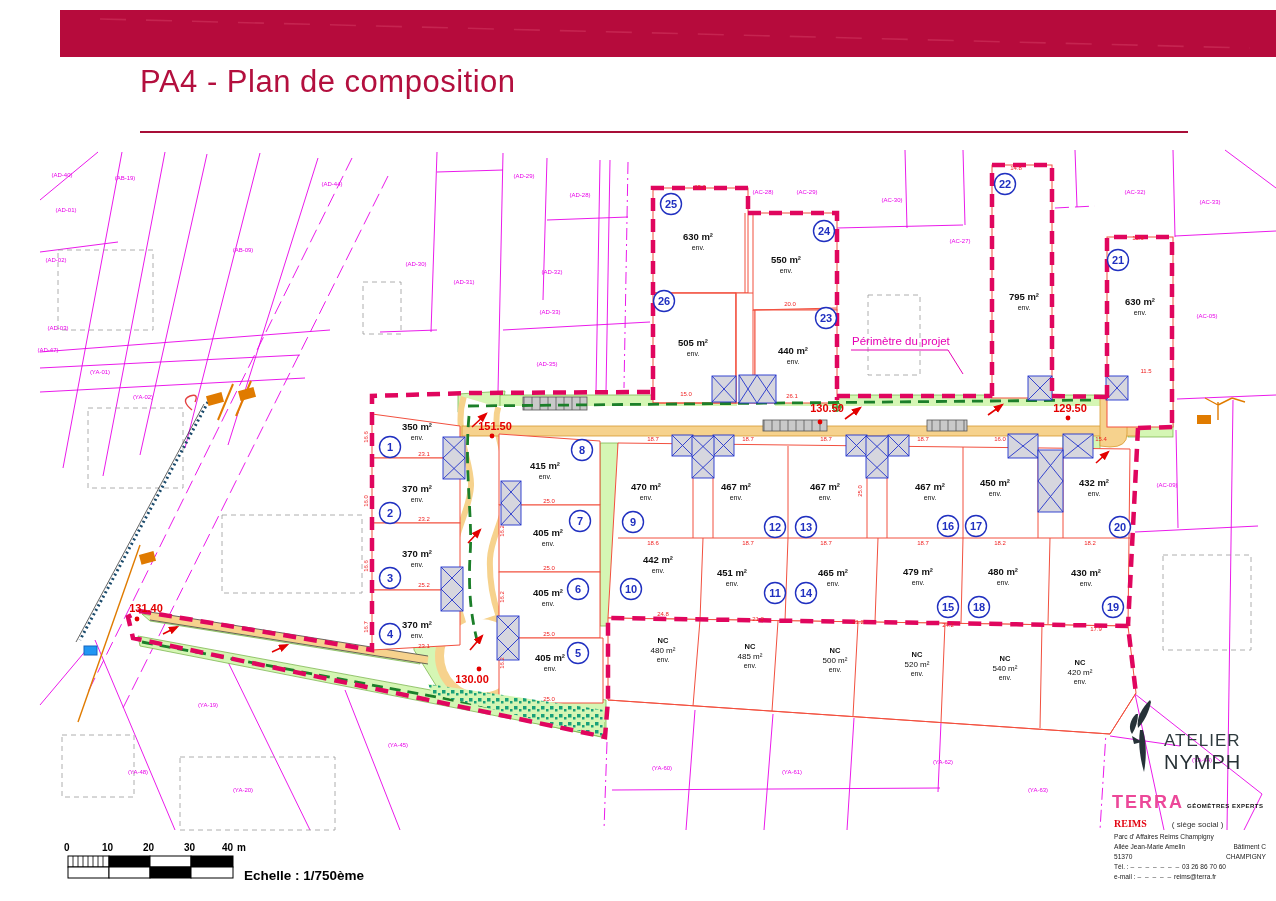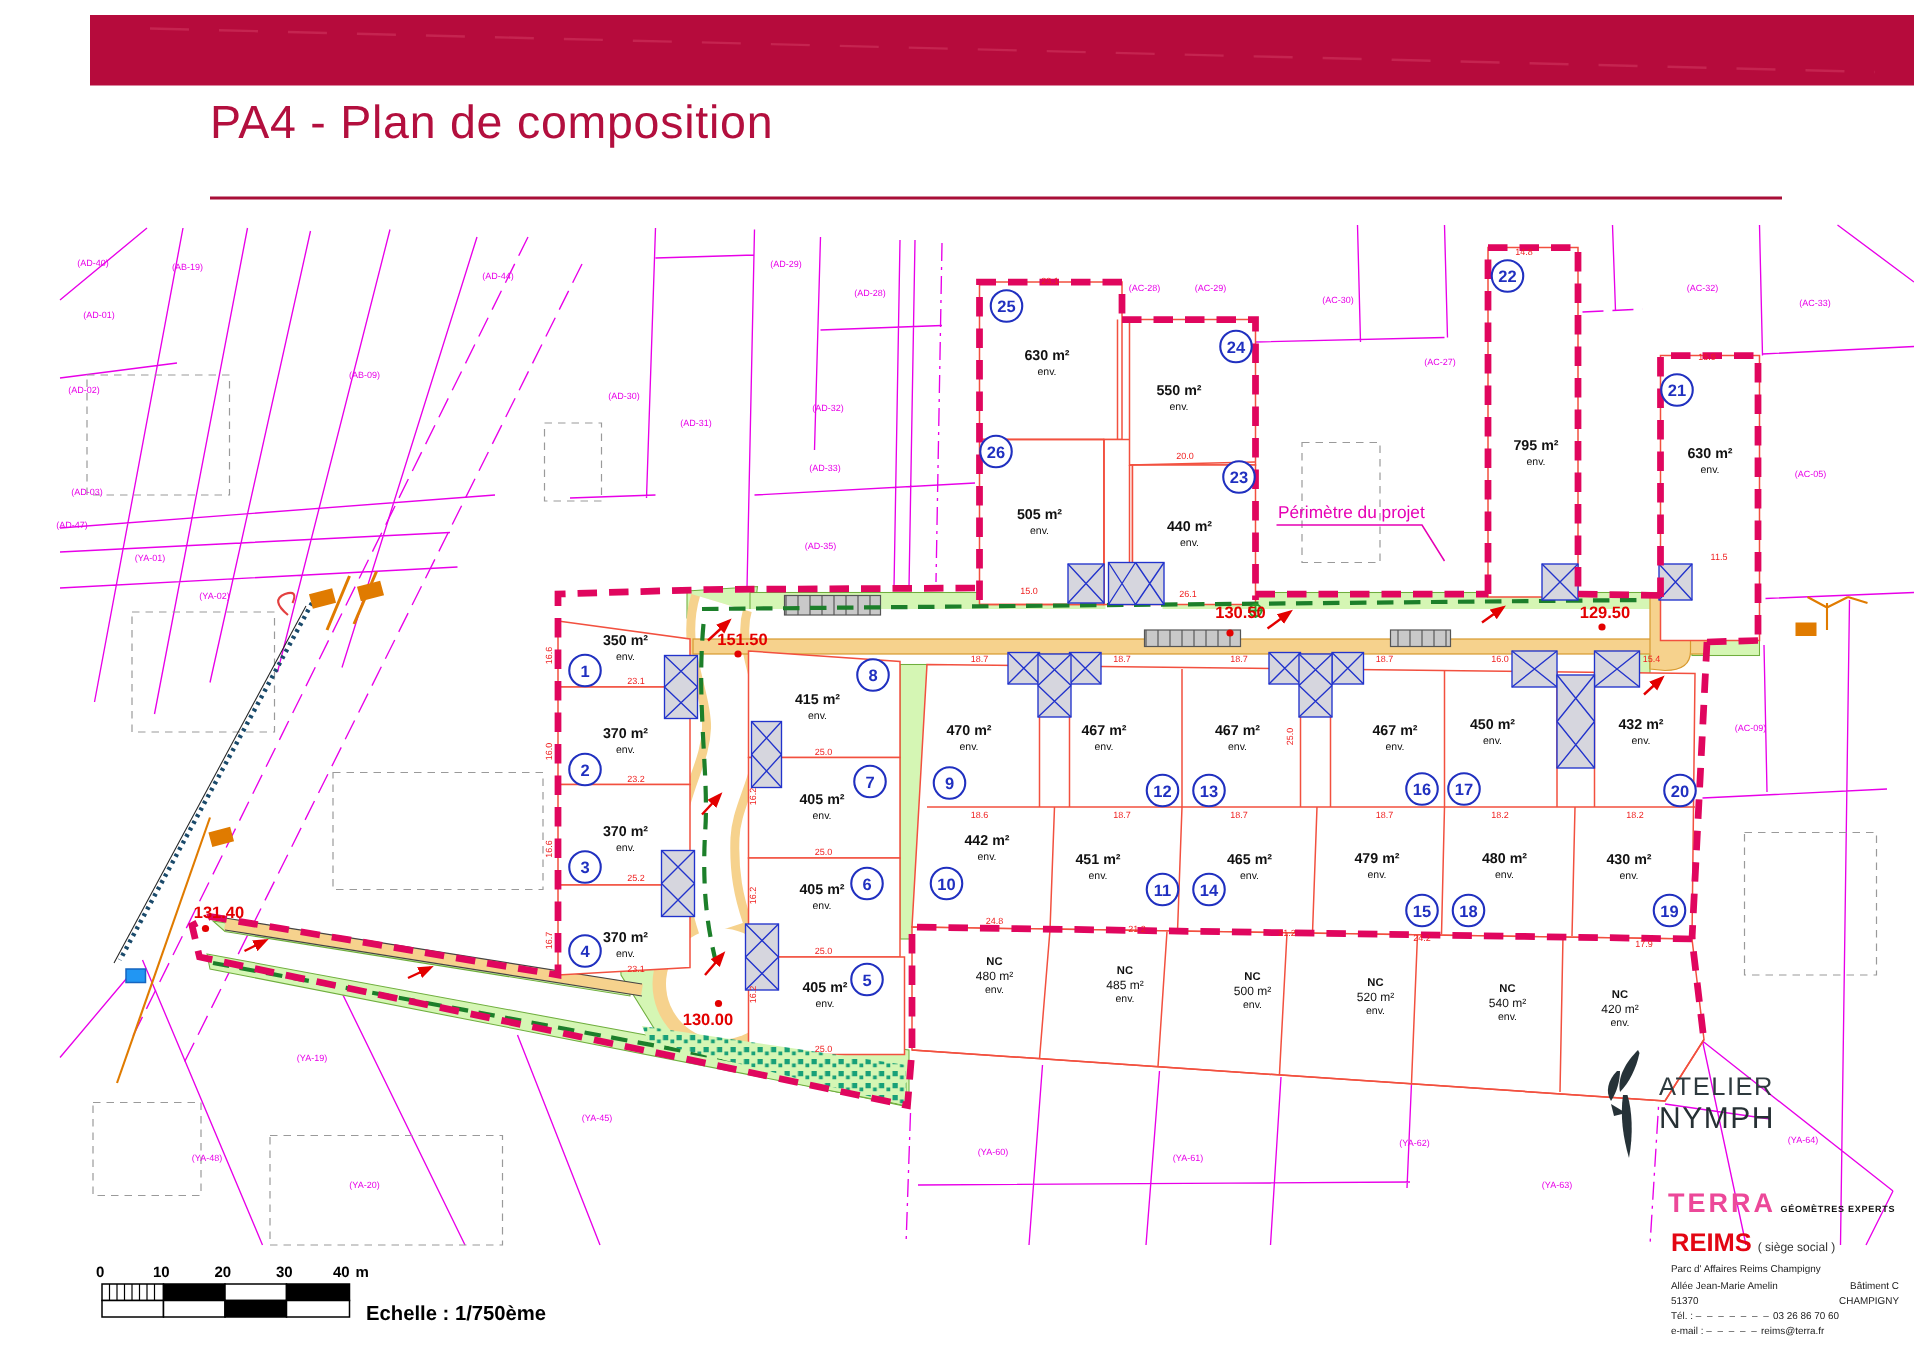--- a/index.html
+++ b/index.html
@@ -12,30 +12,30 @@
   .envTxt{font-size:7px;fill:#111;text-anchor:middle;}
   .ncTxt{font-size:7.5px;font-weight:bold;fill:#111;text-anchor:middle;}
   .ncArea{font-size:8px;fill:#111;text-anchor:middle;}
   .lotNum{font-size:11px;font-weight:bold;fill:#2030c0;text-anchor:middle;}
   .dimTxt{font-size:6px;fill:#ef1f1f;text-anchor:middle;}
   .cadTxt{font-size:6px;fill:#e800e8;text-anchor:middle;}
   .measTxt{font-size:11px;font-weight:bold;fill:#e30000;text-anchor:middle;}
   .periTxt{font-size:11.5px;fill:#e600b4;}
   .tickTxt{font-size:10px;font-weight:bold;fill:#000;}
   .echelle{font-size:13.5px;font-weight:bold;fill:#000;}
-  .footer-brand{position:absolute;left:1068px;top:698px;width:146px;display:flex;align-items:center;}
+  .footer-brand{position:absolute;left:1126px;top:698px;width:146px;display:flex;align-items:flex-end;}
   .brand-text{margin-left:4px;color:#2e3a3e;}
   .brand-l1{font-size:17px;letter-spacing:1px;}
   .brand-l2{font-size:20px;font-weight:normal;letter-spacing:1px;color:#263034;}
   .footer-terra{position:absolute;left:1112px;top:792px;width:160px;display:flex;align-items:baseline;}
   .terra-name{font-size:18px;font-weight:900;letter-spacing:2px;color:#ec4899;}
   .terra-sub{font-size:6px;font-weight:bold;color:#111;margin-left:3px;letter-spacing:0.5px;}
   .footer-office{position:absolute;left:1114px;top:816px;width:152px;font-size:6.6px;color:#222;line-height:1.55;}
   .office-row1{display:flex;align-items:baseline;}
-  .office-city{color:#e30613;font-weight:bold;font-size:17px;margin-right:4px;}
+  .office-city{color:#e30613;font-weight:bold;font-size:10px;margin-right:25px;font-family:Liberation Serif, serif;}
   .office-hq{font-size:8px;color:#333;}
   .office-just{display:flex;justify-content:space-between;}
   .mask{color:#444;letter-spacing:1px;}
 </style>
 </head>
 <body>
 
 <div class="banner">
   <svg width="1216" height="47">
     <line x1="40" y1="9" x2="1190" y2="38" stroke="#c52450" stroke-width="1.6" stroke-dasharray="26 20"></line>

